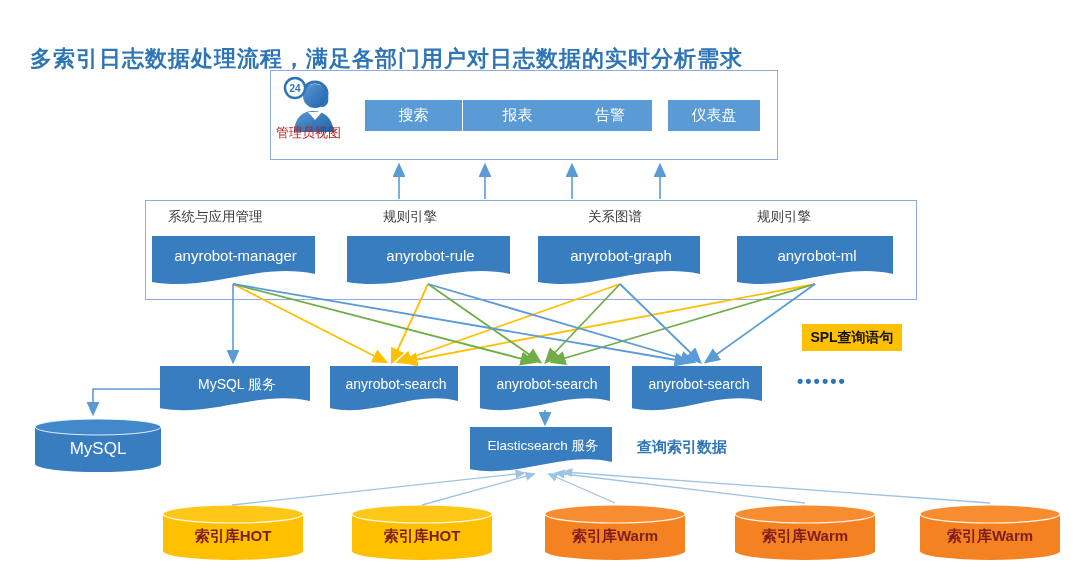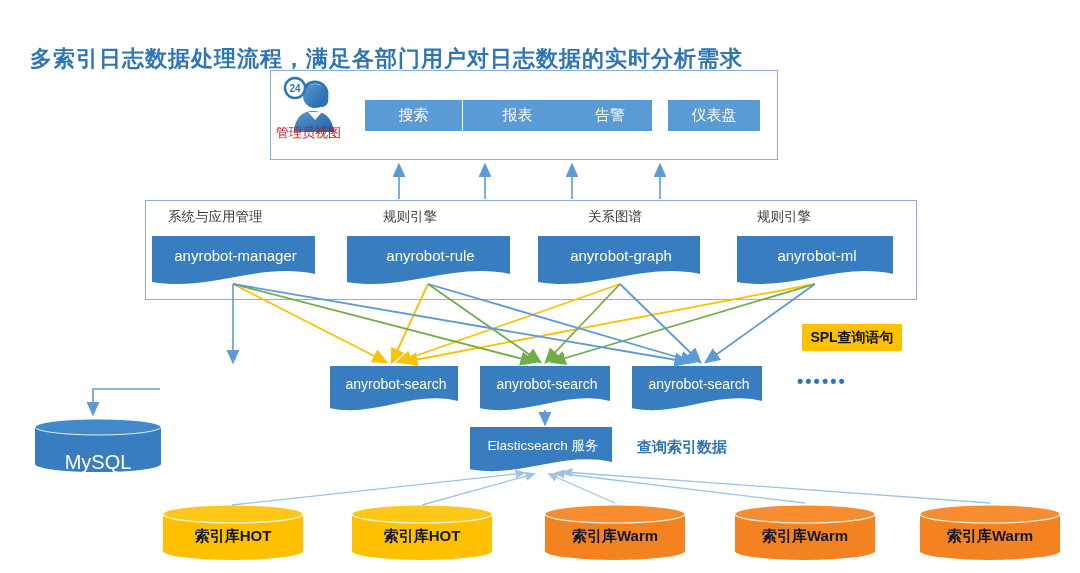--- a/index.html
+++ b/index.html
@@ -43,23 +43,23 @@
   #node-search-1{left:480px;top:366px;width:130px;height:46px;}
   #node-search-2{left:632px;top:366px;width:130px;height:46px;}
   #node-es{left:470px;top:427px;width:142px;height:46px;}
   #node-es span{font-size:13.5px;}
 
   
   .cyl{position:absolute;}
   .cyl svg{position:absolute;left:0;top:0;width:100%;height:100%;}
   .cyl span{position:absolute;left:0;right:0;text-align:center;font-weight:bold;}
   #cyl-mysql{left:35px;top:419px;width:126px;height:53px;}
-  #cyl-mysql span{top:32px;color:#fff;font-size:20px;font-weight:normal;}
+  #cyl-mysql span{top:20px;color:#fff;font-size:17px;font-weight:normal;}
   .idx-cyl{top:505px;width:140px;height:55px;}
-  .idx-cyl span{top:22px;color:#0f172a;font-size:15px;}
+  .idx-cyl span{top:22px;color:#7f1d1d;font-size:15px;}
   #cyl-idx-0{left:163px;} #cyl-idx-1{left:352px;} #cyl-idx-2{left:545px;}
   #cyl-idx-3{left:735px;} #cyl-idx-4{left:920px;}
 
   
   #spl-tag{left:802px;top:324px;width:100px;height:27px;background:#FFC000;color:#111;
            font-size:14px;font-weight:bold;display:flex;align-items:center;justify-content:center;}
   #dots{left:797px;top:371px;font-size:18px;font-weight:bold;color:#2E75B6;letter-spacing:2px;}
   #es-note{left:637px;top:438px;font-size:15px;font-weight:bold;color:#2E75B6;}
 
   #arrow-layer{position:absolute;left:0;top:0;width:1080px;height:573px;pointer-events:none;}
@@ -120,20 +120,26 @@
   </div>
   <div class="doc-node doc-top" id="node-ml">
     <svg viewBox="0 0 160 50" preserveAspectRatio="none">
         <path d="M0,0 H160 V38 C104,26 56,56 0,46 Z" fill="#377DBF"></path>
       </svg>
     <span>anyrobot-ml</span>
   </div>
 
   <div class="abs" id="spl-tag">SPL查询语句</div>
 
+  <div class="doc-node doc-mid" id="node-mysql-svc">
+    <svg viewBox="0 0 160 50" preserveAspectRatio="none">
+        <path d="M0,0 H160 V38 C104,26 56,56 0,46 Z" fill="#377DBF"></path>
+      </svg>
+    <span>MySQL 服务</span>
+  </div>
   <div class="doc-node doc-mid" id="node-search-0">
     <svg viewBox="0 0 160 50" preserveAspectRatio="none">
         <path d="M0,0 H160 V38 C104,26 56,56 0,46 Z" fill="#377DBF"></path>
       </svg>
     <span>anyrobot-search</span>
   </div>
   <div class="doc-node doc-mid" id="node-search-1">
     <svg viewBox="0 0 160 50" preserveAspectRatio="none">
         <path d="M0,0 H160 V38 C104,26 56,56 0,46 Z" fill="#377DBF"></path>
       </svg>

